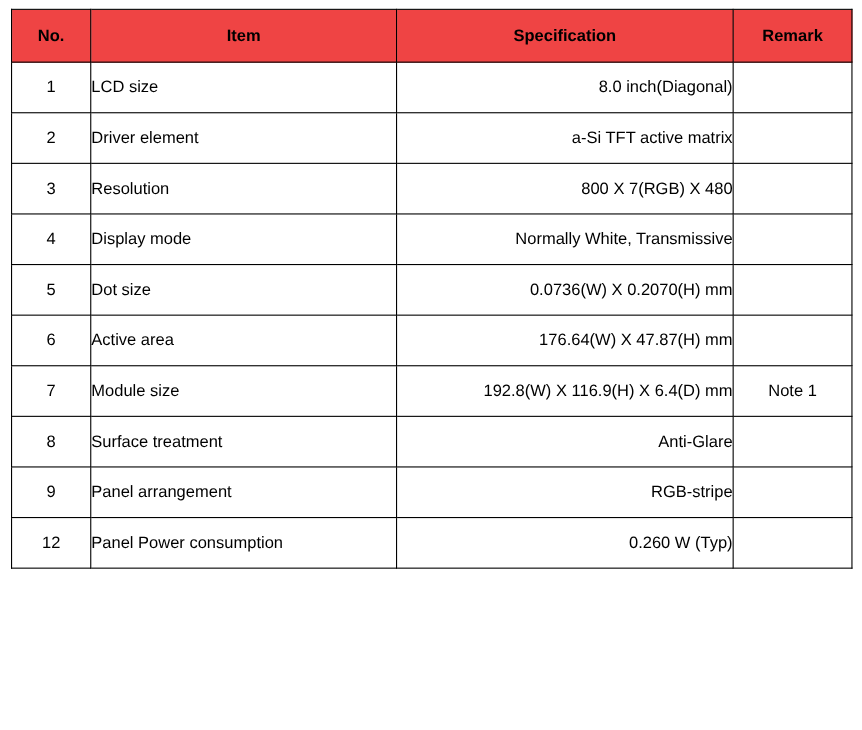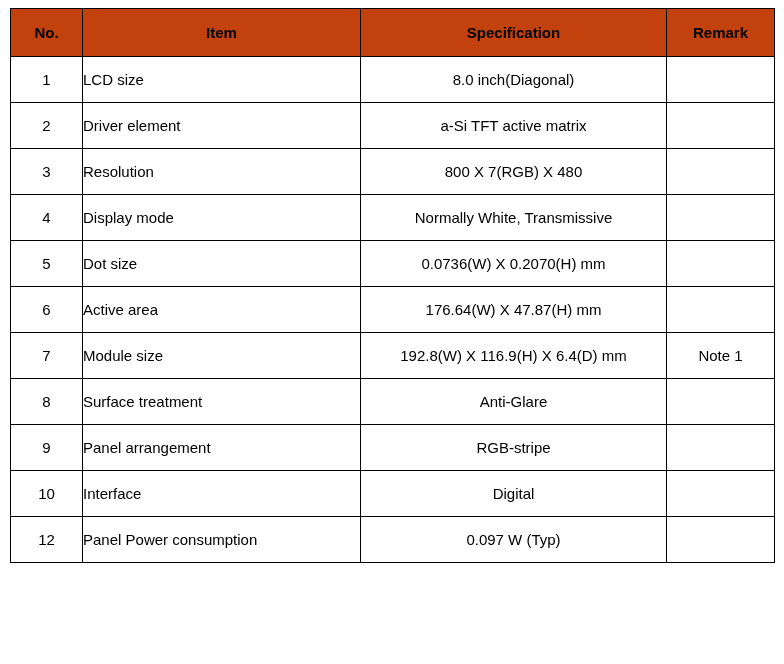--- a/index.html
+++ b/index.html
@@ -31,40 +31,40 @@
   table.spec td {
     border: 1px solid #000000;
     font-size: 15px;
     line-height: 1.2;
     padding: 0;
     height: 46px;
     vertical-align: middle;
     box-sizing: border-box;
   }
   table.spec thead th {
-    background: #c2410c;
+    background: #ef4444;
     font-weight: bold;
     text-align: center;
     height: 48px;
   }
   col.c-no      { width: 72px; }
   col.c-item    { width: 278px; }
   col.c-spec    { width: 306px; }
   col.c-remark  { width: 108px; }
 
   td.no {
     text-align: center;
   }
   td.item {
     text-align: left;
     padding-left: 14px;
     margin-left: 32px;
   }
   td.specv {
-    text-align: center;
+    text-align: right;
     padding-left: 12px;
   }
   td.remark {
     text-align: center;
     padding-left: 10px;
   }
 </style>
 </head>
 <body>
 
@@ -133,26 +133,20 @@
         <td class="specv">Anti-Glare</td>
         <td class="remark"></td>
       </tr>
       <tr>
         <td class="no">9</td>
         <td class="item">Panel arrangement</td>
         <td class="specv">RGB-stripe</td>
         <td class="remark"></td>
       </tr>
       <tr>
-        <td class="no">10</td>
-        <td class="item">Interface</td>
-        <td class="specv">Digital</td>
-        <td class="remark"></td>
-      </tr>
-      <tr>
         <td class="no">12</td>
         <td class="item">Panel Power consumption</td>
-        <td class="specv">0.097 W (Typ)</td>
+        <td class="specv">0.260 W (Typ)</td>
         <td class="remark"></td>
       </tr>
     </tbody>
   </table>
 </div>
 
 </body></html>

